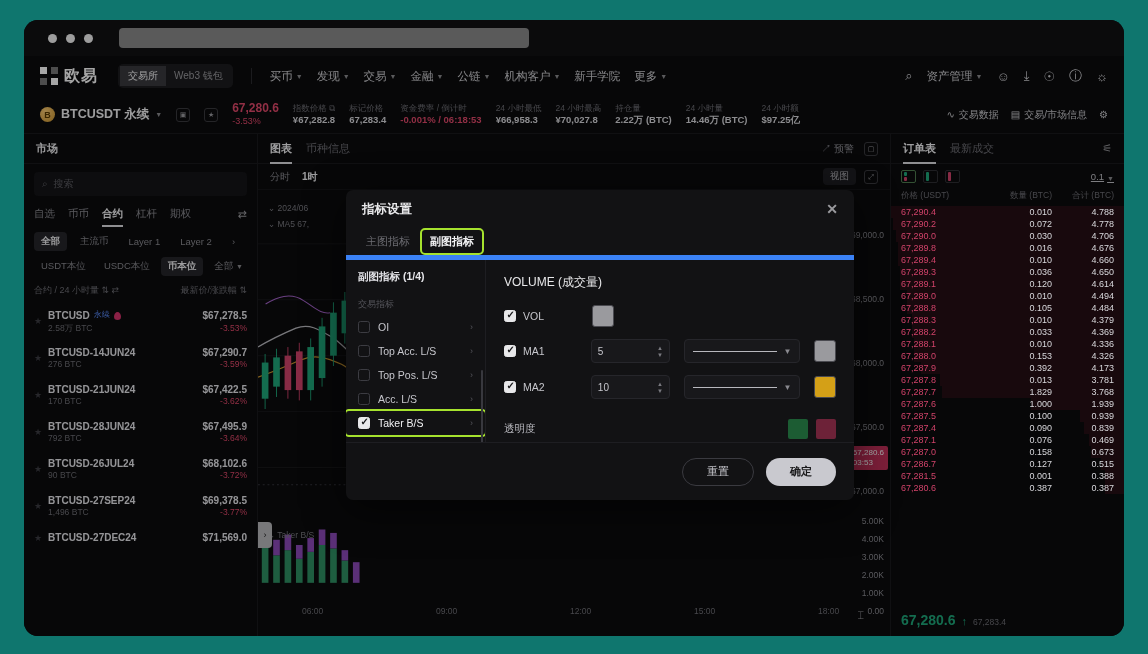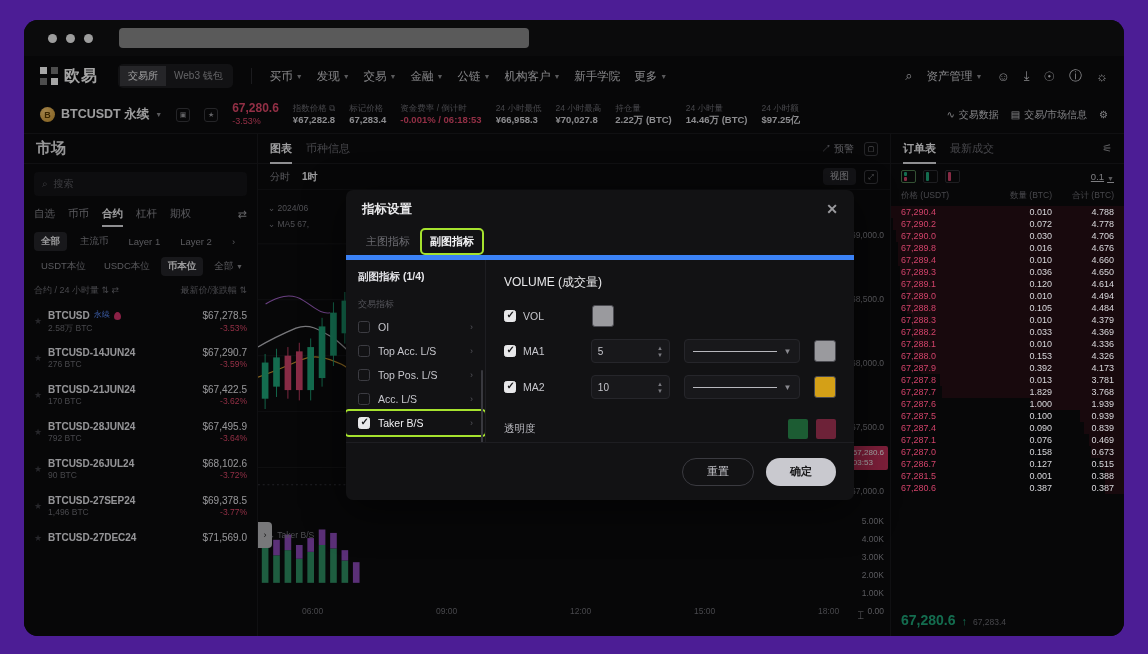--- a/index.html
+++ b/index.html
@@ -1,21 +1,21 @@
 <!DOCTYPE html>
 <html><head>
 <meta charset="utf-8">
 <style>
   * { box-sizing: border-box; margin:0; padding:0; }
   html,body{
     width:1148px; height:654px; overflow:hidden;
     background:#ffffff;
     font-family:"Liberation Sans", sans-serif;
   }
-  #root{ position:relative; width:1148px; height:654px; background:#4c1d95; }
+  #root{ position:relative; width:1148px; height:654px; background:#0f766e; }
 
   
   .window{
     position:absolute; left:24px; top:20px; width:1100px; height:616px;
     background:#0b0b0d; border-radius:14px; overflow:hidden;
   }
   .titlebar{
     position:relative; height:36px; background:#111113;
     display:flex; align-items:center; padding:0 12px;
   }
@@ -79,21 +79,21 @@
   .stat-v.neg{ color:#e0496a; }
   .ticker-right{ margin-left:auto; display:flex; align-items:center; gap:12px;}
   .tr-item{ color:#c8c8cc; font-size:10px; display:flex; align-items:center; gap:4px; white-space:nowrap;}
 
   
   .body{ display:flex; height:calc(616px - 36px - 40px - 38px); background:#0b0b0d;}
 
   
   .sidebar{ width:234px; border-right:1px solid #1a1a1d; display:flex; flex-direction:column;}
   .sb-head{ height:30px; display:flex; align-items:center; padding:0 12px;
-    color:#e8e8ea; font-size:15px; font-weight:bold; border-bottom:1px solid #1a1a1d;}
+    color:#e8e8ea; font-size:11px; font-weight:bold; border-bottom:1px solid #1a1a1d;}
   .sb-search{ margin:8px 10px 6px; height:24px; background:#141417; border-radius:4px;
     display:flex; align-items:center; gap:6px; padding:0 8px;}
   .sb-search span{ color:#5e5e64; font-size:10px;}
   .sb-tabs{ display:flex; align-items:center; gap:13px; padding:0 10px; height:24px;}
   .sb-tab{ font-size:10.5px; color:#8a8a90; position:relative; white-space:nowrap;}
   .sb-tab.active{ color:#f2f2f4; font-weight:bold;}
   .sb-tab.active::after{content:"";position:absolute;left:0;right:0;bottom:-6px;height:2px;background:#dcdce0;}
   .swap{ margin-left:auto; color:#9a9a9e; font-size:11px;}
   .sb-chips{ display:flex; align-items:center; gap:6px; padding:6px 10px 2px;}
   .chip{ font-size:9.5px; color:#8a8a90; padding:3px 7px; border-radius:4px; white-space:nowrap;}
@@ -103,21 +103,21 @@
   .colhead .r{ margin-left:auto;}
   .mk-list{ flex:1; overflow:hidden;}
   .mk-row{ display:flex; align-items:center; padding:6px 10px; gap:6px;}
   .star{ color:#3c3c42; font-size:9px;}
   .mk-l{ display:flex; flex-direction:column; line-height:1.35;}
   .mk-n{ color:#e4e4e8; font-size:10px; font-weight:bold; display:flex; align-items:center; gap:4px;}
   .badge-perp{ color:#5b8dff; font-size:8px; font-weight:normal;}
   .fire{ width:7px;height:8px;background:#d6336c;border-radius:50% 50% 50% 50%/60% 60% 40% 40%;}
   .mk-v{ color:#6e6e74; font-size:8.5px;}
   .mk-r{ margin-left:auto; display:flex; flex-direction:column; align-items:flex-end; line-height:1.35;}
-  .mk-p{ color:#e4e4e8; font-size:10px; font-weight:normal;}
+  .mk-p{ color:#e4e4e8; font-size:10px; font-weight:bold;}
   .mk-c{ color:#e0496a; font-size:8.5px;}
 
   
   .center{ flex:1; position:relative; overflow:hidden;}
   .ch-head{ height:30px; display:flex; align-items:center; padding:0 12px; gap:14px;
     border-bottom:1px solid #1a1a1d;}
   .ch-tab{ font-size:11px; color:#6e6e74; position:relative;}
   .ch-tab.active{ color:#f2f2f4; font-weight:bold;}
   .ch-tab.active::after{content:"";position:absolute;left:0;right:0;bottom:-8px;height:2px;background:#dcdce0;}
   .ch-head-r{ margin-left:auto; display:flex; align-items:center; gap:10px;}

